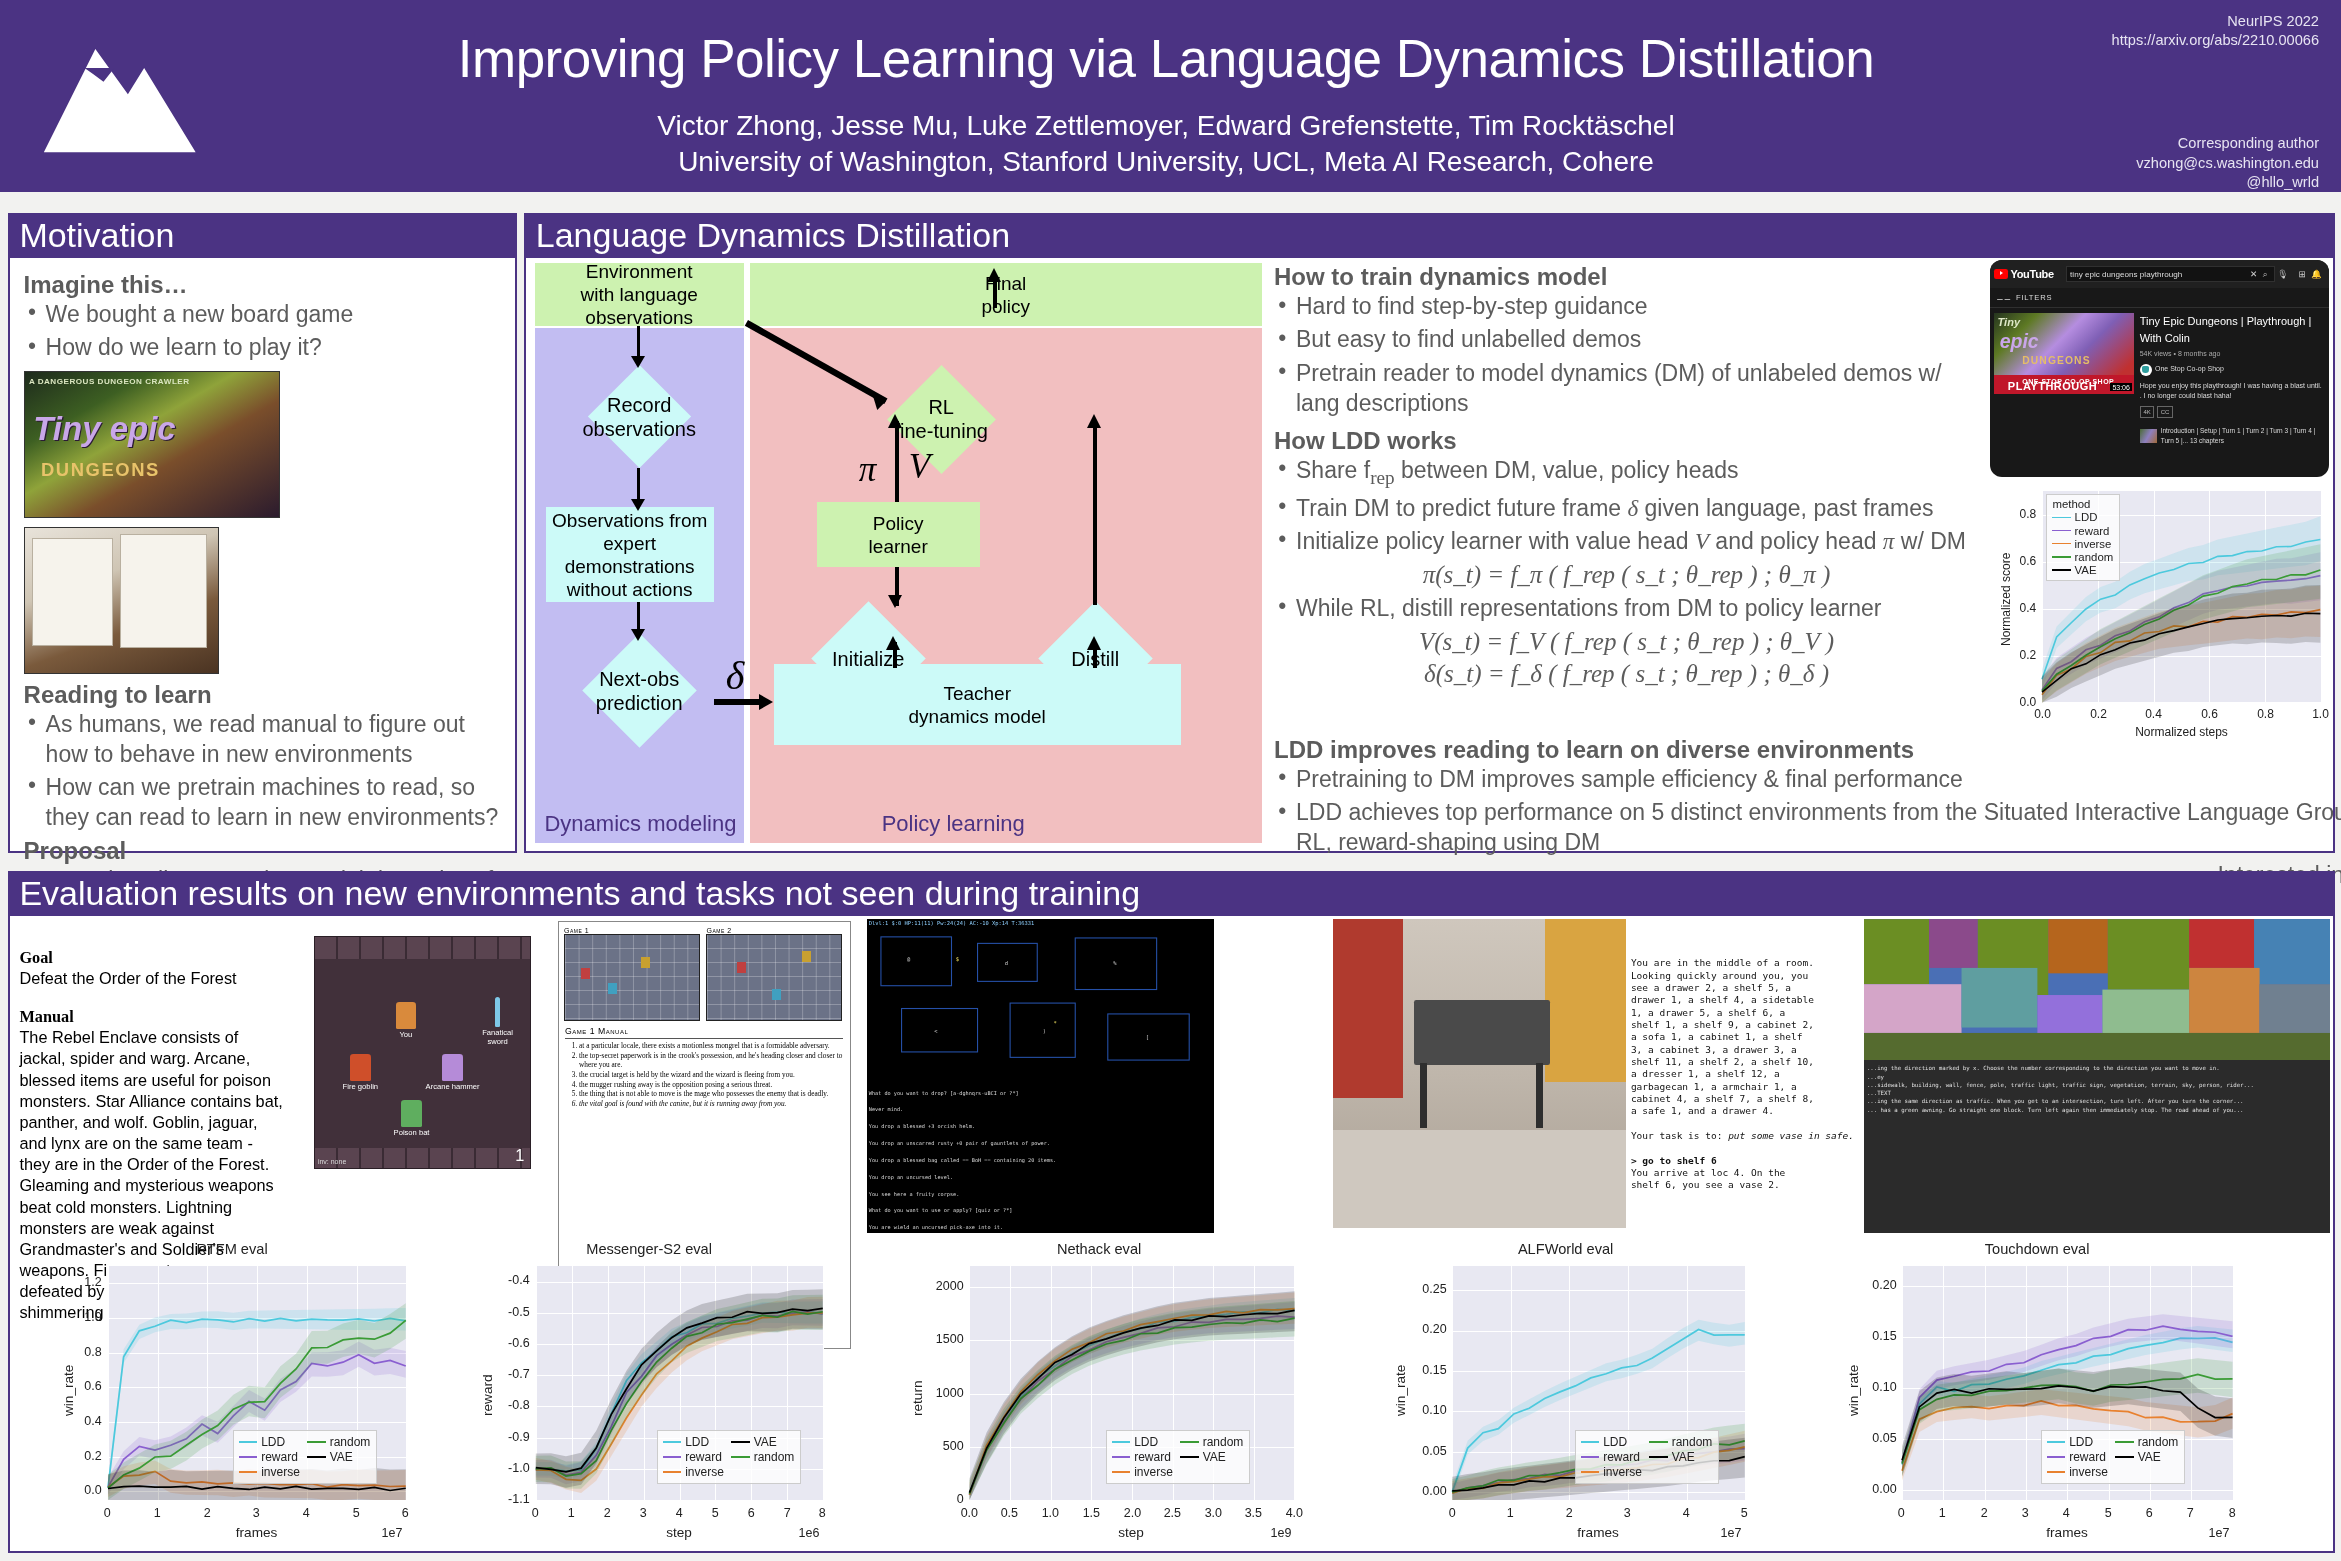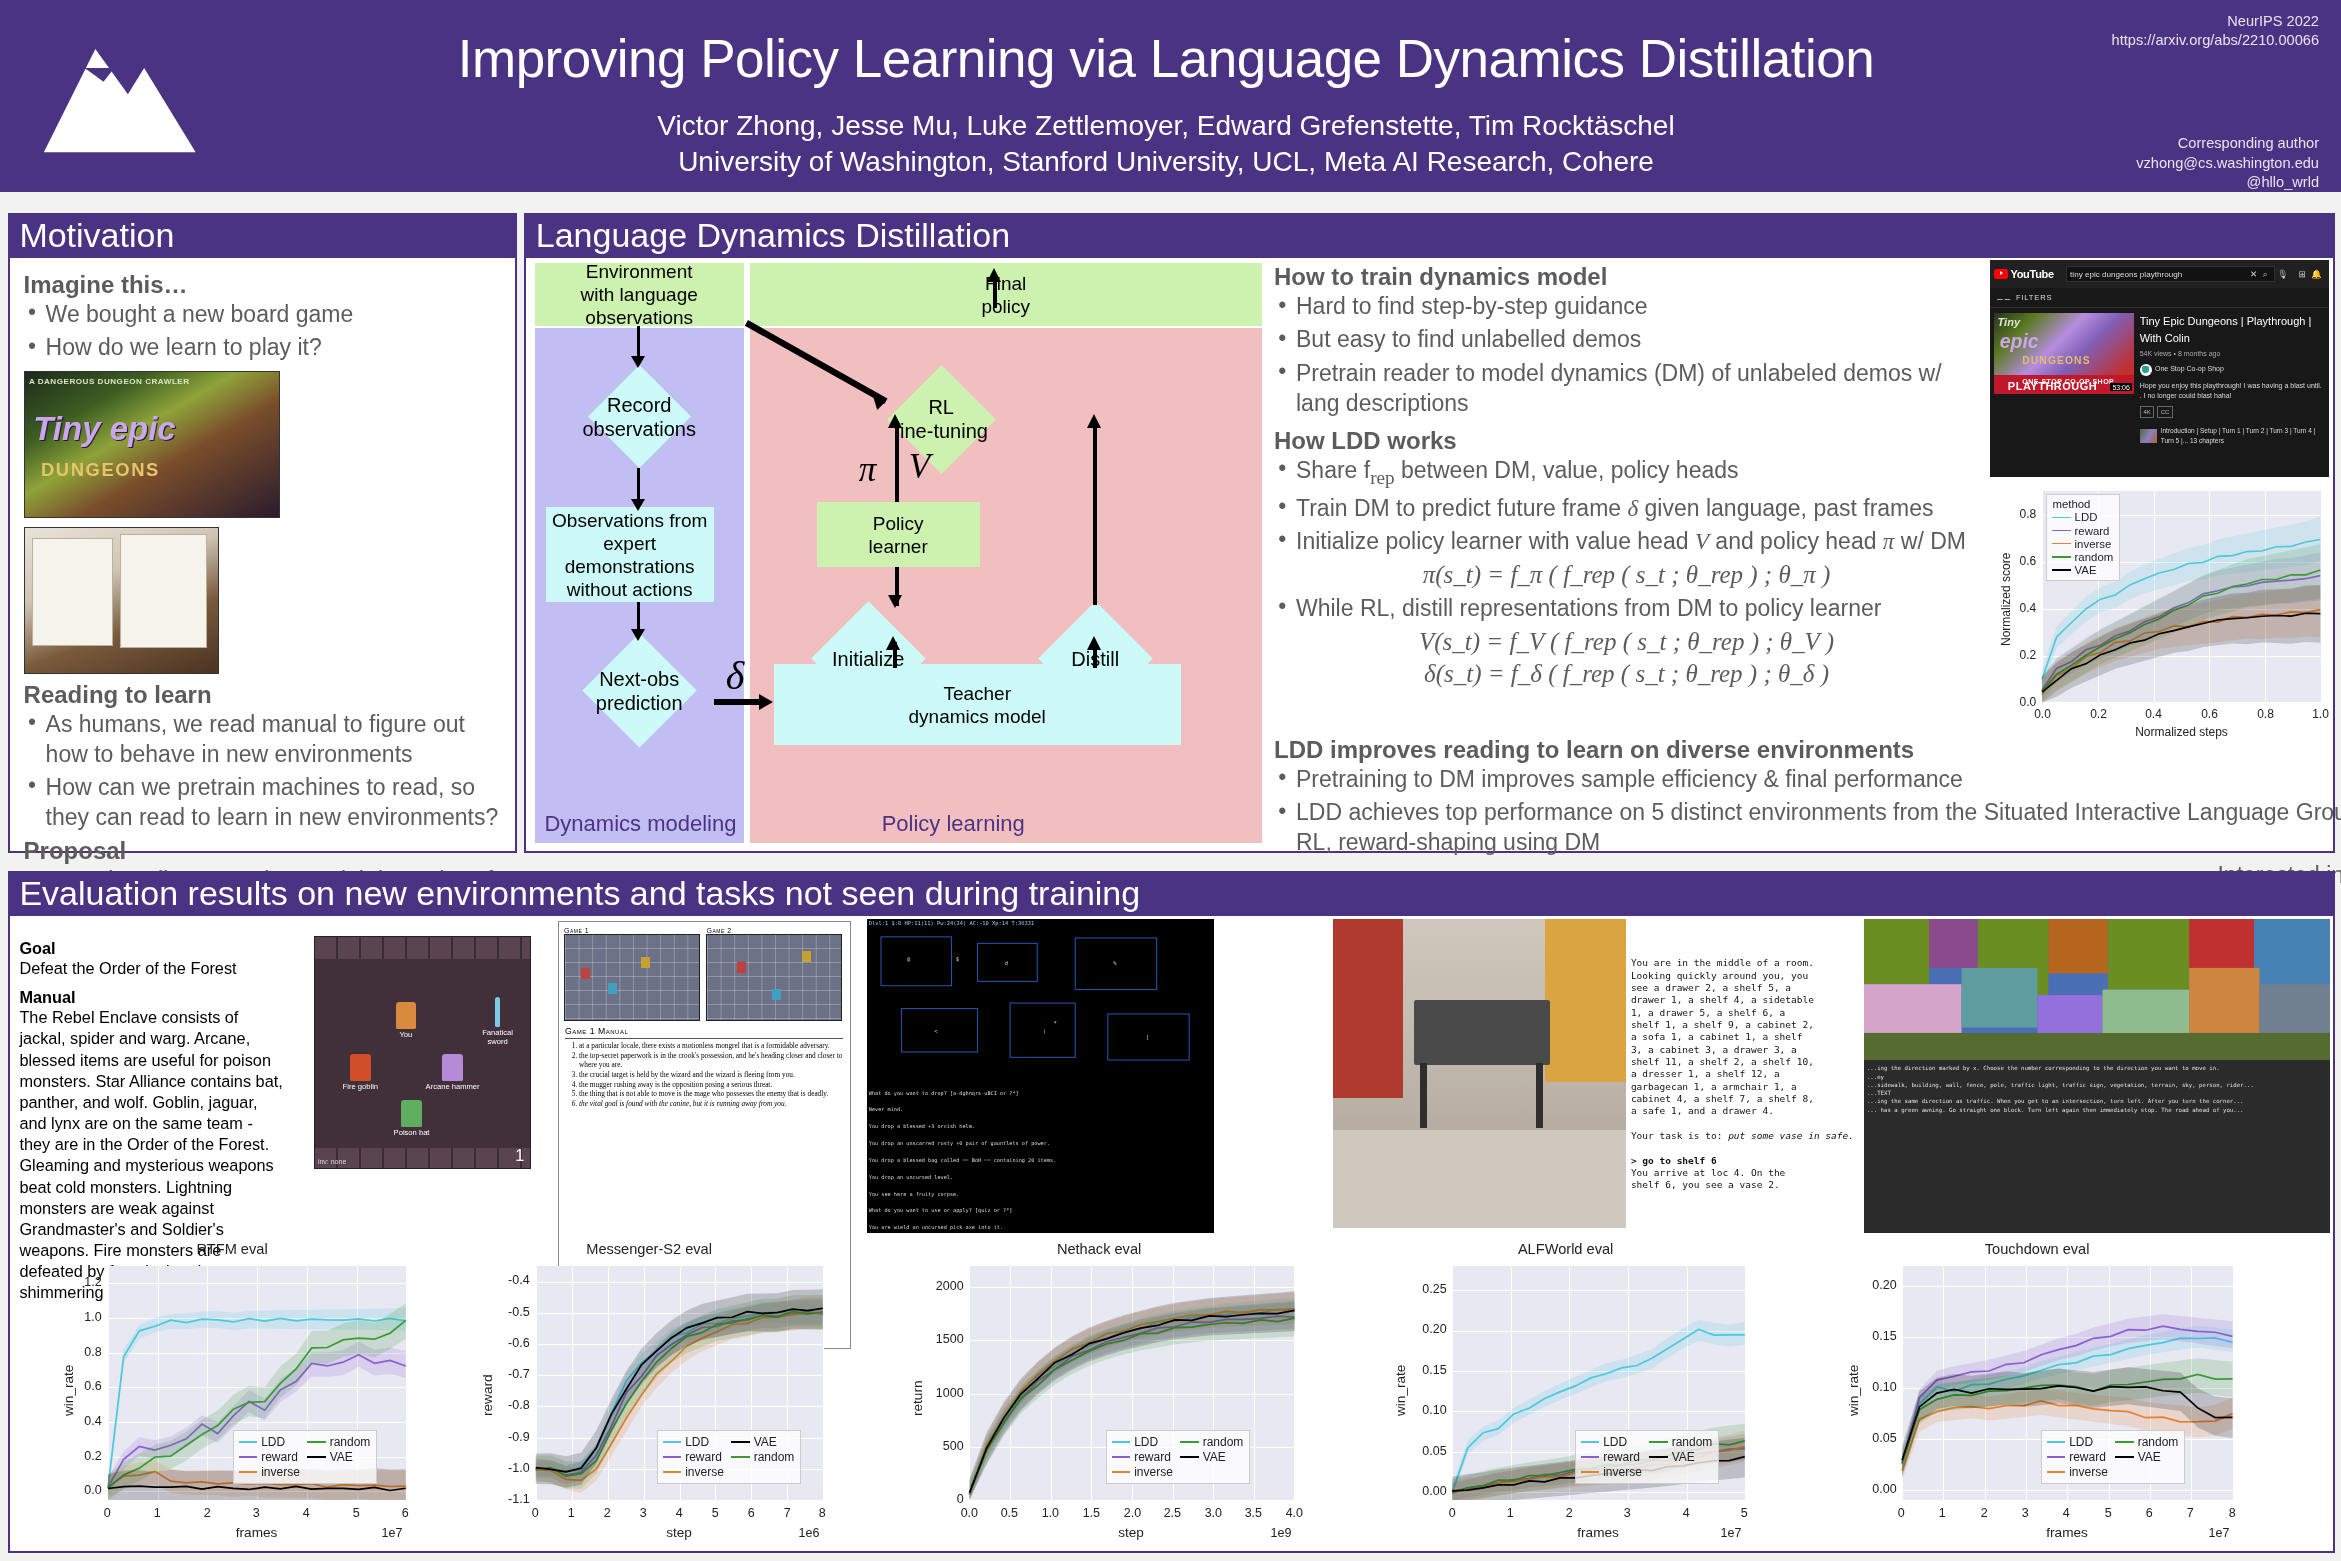--- a/index.html
+++ b/index.html
@@ -59,21 +59,21 @@
   .zone-label { position:absolute; color:#4b3383; font-size:22px; }
   .arrow { position:absolute; background:#000; }
   .arrow-head { position:absolute; width:0; height:0; }
   .greek { position:absolute; font-family:"Liberation Serif", serif; font-style:italic; font-size:35px; color:#000; }
 
   
   .ldd-text { position:absolute; left:748px; top:4.3px; width:705px; }
   .eq { font-family:"Liberation Serif", serif; font-style:italic; font-size:25px; color:#5c5c5c; text-align:center; margin:4.3px 0; }
 
   
-  .yt { position:absolute; left:1464px; top:2.2px; width:339px; height:217px; background:#181818; overflow:hidden; }
+  .yt { position:absolute; left:1464px; top:2.2px; width:339px; height:217px; background:#181818; overflow:hidden;border-radius:12px; }
   .yt-bar { height:28px; background:#202020; display:flex; align-items:center; padding:0 4.3px; }
   .yt-logo { display:flex; align-items:center; gap:2.2px; }
   .yt-play { width:14px; height:9.8px; background:#ff0000; border-radius:2.2px; position:relative; }
   .yt-play:after { content:""; position:absolute; left:5.4px; top:2.2px; border-left:3.8px solid #fff;
       border-top:2.7px solid transparent; border-bottom:2.7px solid transparent; }
   .yt-logo-txt { color:#fff; font-size:11px; font-weight:bold; letter-spacing:-0.3px; }
   .yt-search { flex:1; margin-left:12px; height:16.3px; background:#121212; border:0.5px solid #303030;
       display:flex; align-items:center; padding:0 3.3px; color:#ddd; font-size:8.1px; }
   .yt-search .val { flex:1; }
   .yt-ic { color:#ccc; font-size:8.7px; margin:0 2.7px; }
@@ -102,21 +102,21 @@
   .yt-chap .ctx { color:#ddd; font-size:6.5px; }
 
   
   .normchart { position:absolute; left:1464px; top:228px; width:339px; height:260px; background:#fff; }
 
   
   #evalpanel { left:7.6px; top:871px; width:2327px; height:682px; }
   #eval-body { position:relative; height:636px; }
 
   .goal-col { position:absolute; left:9.8px; top:14px; width:266px; }
-  .goal-col .h { font-size:16.3px; font-weight:bold; color:#000; margin-top:9px; }
+  .goal-col .h { font-size:16.3px; font-weight:bold; color:#000; margin-top:18px;font-family:Liberation Serif, serif; }
   .goal-col .t { font-size:16.3px; color:#000; line-height:1.30; }
 
   .rtfm-img { position:absolute; left:304px; top:19.5px; width:217px; height:233px;
      background:#41303a; border:1.1px solid #2a1f26; overflow:hidden; }
   .brickrow { position:absolute; left:0; width:100%; height:22px;
      background:repeating-linear-gradient(90deg,#5a4450 0 20.6px,#3a2b34 20.6px 23px); }
   .sprite { position:absolute; text-align:center; color:#fff; font-size:7.6px; }
   .sprite .bod { width:20.6px; height:27px; margin:0 auto 1.1px auto; border-radius:3.3px 3.3px 1.6px 1.6px; }
 
   .msg-img { position:absolute; left:548px; top:5.4px; width:293px; height:428px; background:#fff; border:0.5px solid #888; overflow:hidden; }

